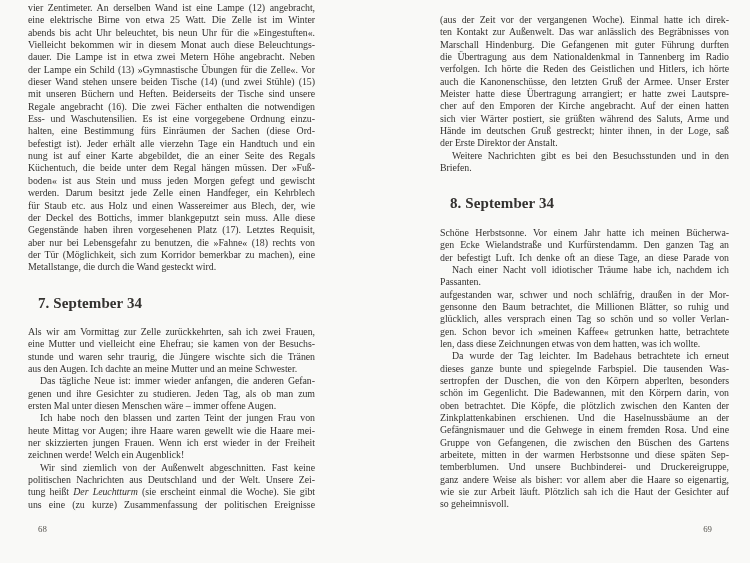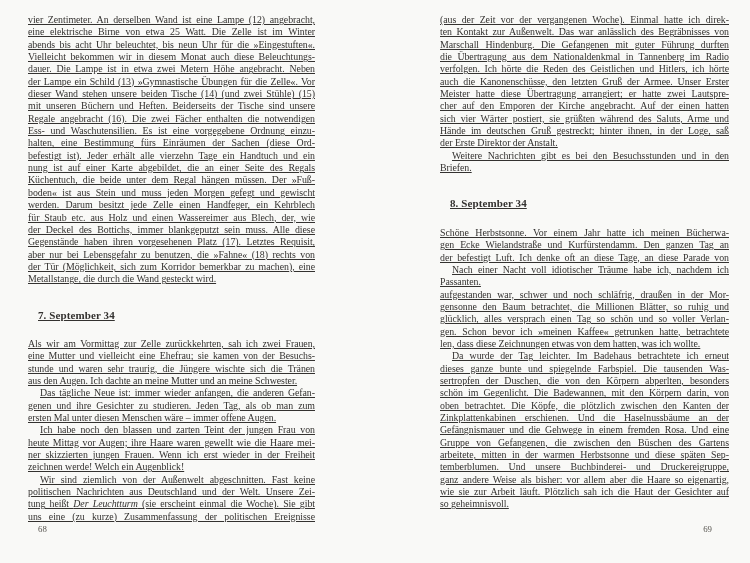--- a/index.html
+++ b/index.html
@@ -5,39 +5,39 @@
   * { margin: 0; padding: 0; box-sizing: border-box; }
   html, body { width: 750px; height: 563px; }
   body {
     position: relative;
     overflow: hidden;
     background: #f9f9f7;
     font-family: "Liberation Serif", "DejaVu Serif", serif;
     color: #343230;
   }
   .spread { position: absolute; inset: 0; }
-  .page-text { position: absolute; top: 14px; text-decoration: underline; }
+  .page-text { position: absolute; top: 2px; }
   #left-text  { left: 28px;  width: 287px; }
-  #right-text { left: 440px; width: 289px; }
+  #right-text { left: 440px; width: 289px; margin-top: 12px; }
   .line {
     font-size: 9.9px;
     line-height: 12.35px;
     height: 12.35px;
     letter-spacing: -0.05px;
     text-align: justify;
     text-align-last: justify;
     overflow: hidden;
     white-space: nowrap;
   }
   .line { white-space: normal; } 
   .line.last { text-align-last: left; }
   .line.indent { padding-left: 12px; }
   .heading {
     font-weight: bold;
-    font-size: 11px;
+    font-size: 15px;
     line-height: 12.35px;
     padding-left: 10px;
     margin: 23px 0 17px 0;
     letter-spacing: 0.1px;
   }
   em { font-style: italic; }
   .page-number {
     position: absolute;
     top: 524px;
     font-size: 8.8px;

